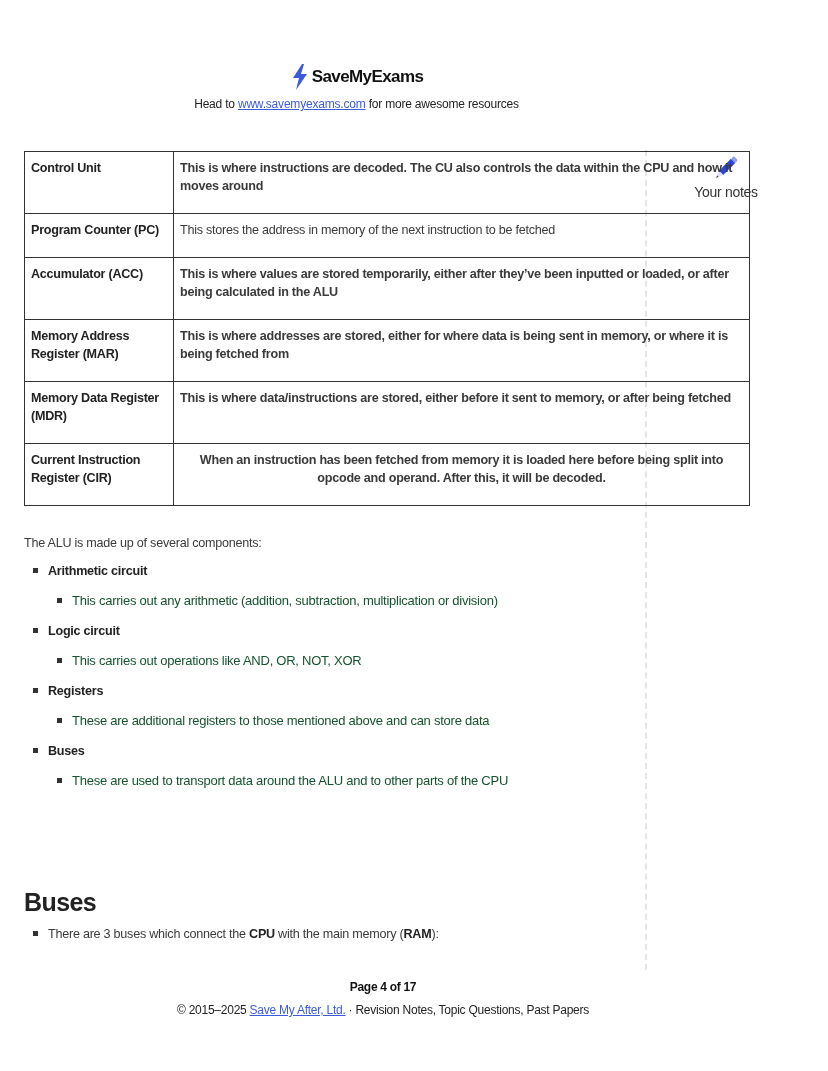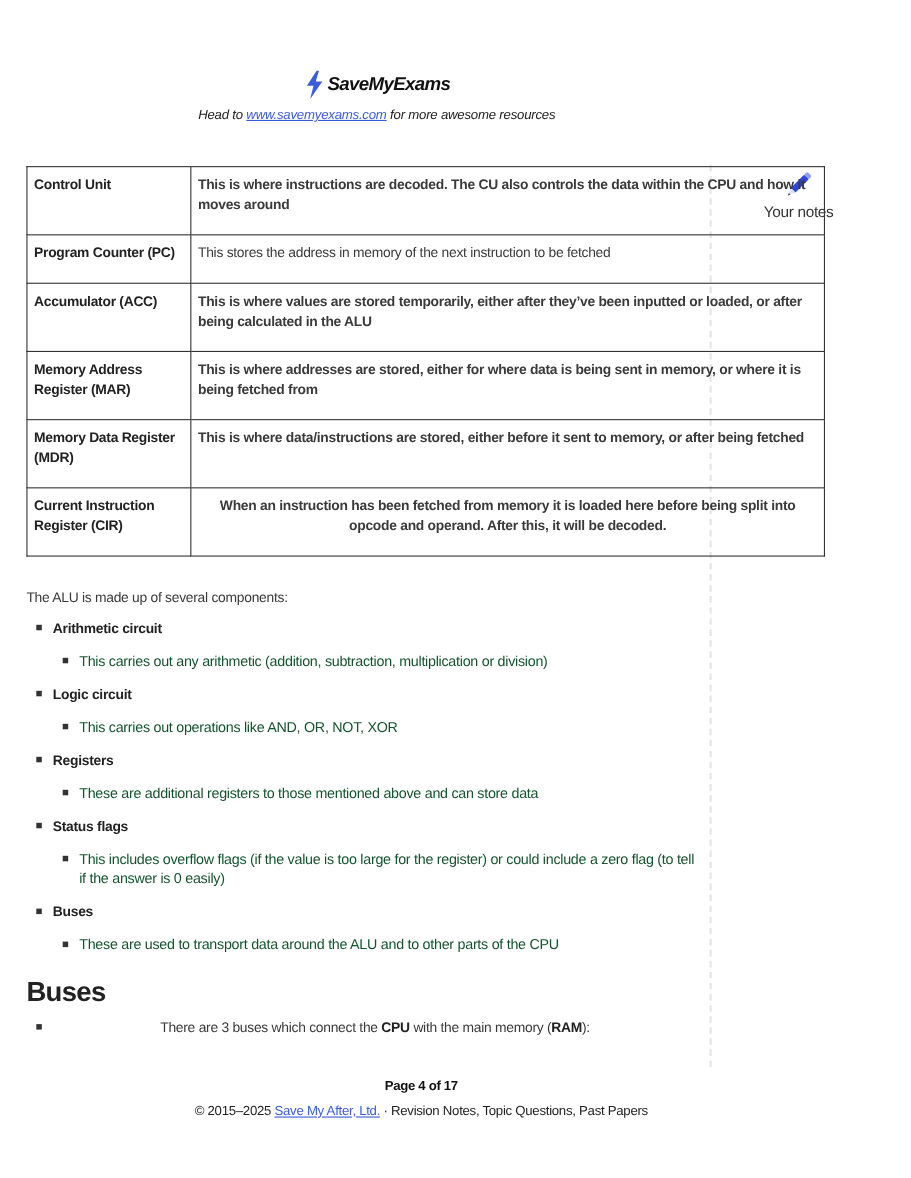--- a/index.html
+++ b/index.html
@@ -5,23 +5,22 @@
     * { box-sizing: border-box; margin: 0; padding: 0; }
     html, body { width: 828px; height: 1071px; background: #ffffff; }
     body {
       position: relative;
       font-family: "Liberation Sans", "DejaVu Sans", sans-serif;
       color: #2b2b2b;
       font-size: 13px;
       overflow: hidden;
     }
     .header {
-      position: absolute; top: 64px; left: 4px; width: 677px;
+      position: absolute; top: 64px; left: 18px; width: 677px;
       text-align: center;
-      font-style: italic;
     }
     .logo {
       display: inline-flex; align-items: center; gap: 2px;
       font-weight: bold; font-size: 17px; color: #111;
       letter-spacing: -0.6px;
     }
     .logo svg { width: 20px; height: 26px; display: block; }
     .tagline { margin-top: 4px; font-size: 12px; color: #222; letter-spacing: -0.2px; }
     .tagline a, .footer a { color: #3b5bdb; text-decoration: underline; }
 
@@ -68,21 +67,21 @@
     }
     ul.lvl2 > li::before {
       content: ""; position: absolute; left: 9px; top: 6px;
       width: 5px; height: 5px; background: #333;
     }
 
     .section {
       position: absolute; left: 24px; top: 885px; width: 610px;
     }
     .section h2 { font-size: 25px; font-weight: bold; color: #222; letter-spacing: -0.6px; line-height: 34px; }
-    .section ul { list-style: none; margin-top: 6px; text-align: center; }
+    .section ul { list-style: none; margin-top: 6px; }
     .section li {
       position: relative; padding-left: 24px;
       font-size: 12.6px; color: #3a3a3a; line-height: 18px; letter-spacing: -0.25px;
     }
     .section li::before {
       content: ""; position: absolute; left: 9px; top: 6px;
       width: 5px; height: 5px; background: #333;
     }
     .section b { color: #222; }
 
@@ -165,26 +164,20 @@
           <li>This carries out operations like AND, OR, NOT, XOR</li>
         </ul>
     </li>
     <li>
       <div class="item-title">Registers</div>
       <ul class="lvl2">
           <li>These are additional registers to those mentioned above and can store data</li>
         </ul>
     </li>
     <li>
-      <div class="item-title">Status flags</div>
-      <ul class="lvl2">
-          <li>This includes overflow flags (if the value is too large for the register) or could include a zero flag (to tell if the answer is 0 easily)</li>
-        </ul>
-    </li>
-    <li>
       <div class="item-title">Buses</div>
       <ul class="lvl2">
           <li>These are used to transport data around the ALU and to other parts of the CPU</li>
         </ul>
     </li>
   </ul>
 </div>
 
 <div class="section">
   <h2>Buses</h2>

